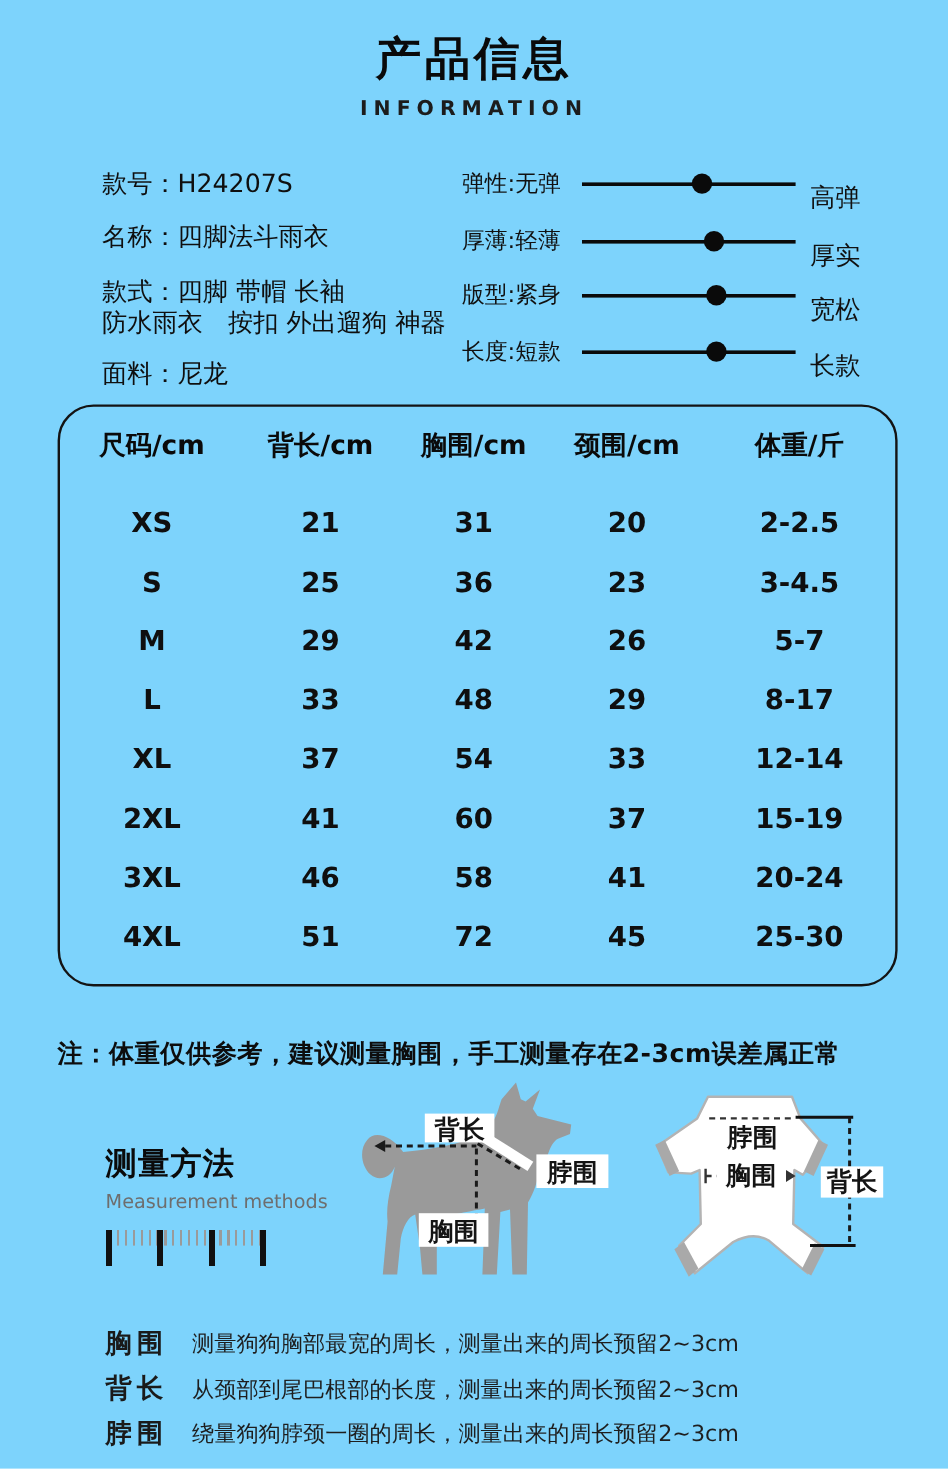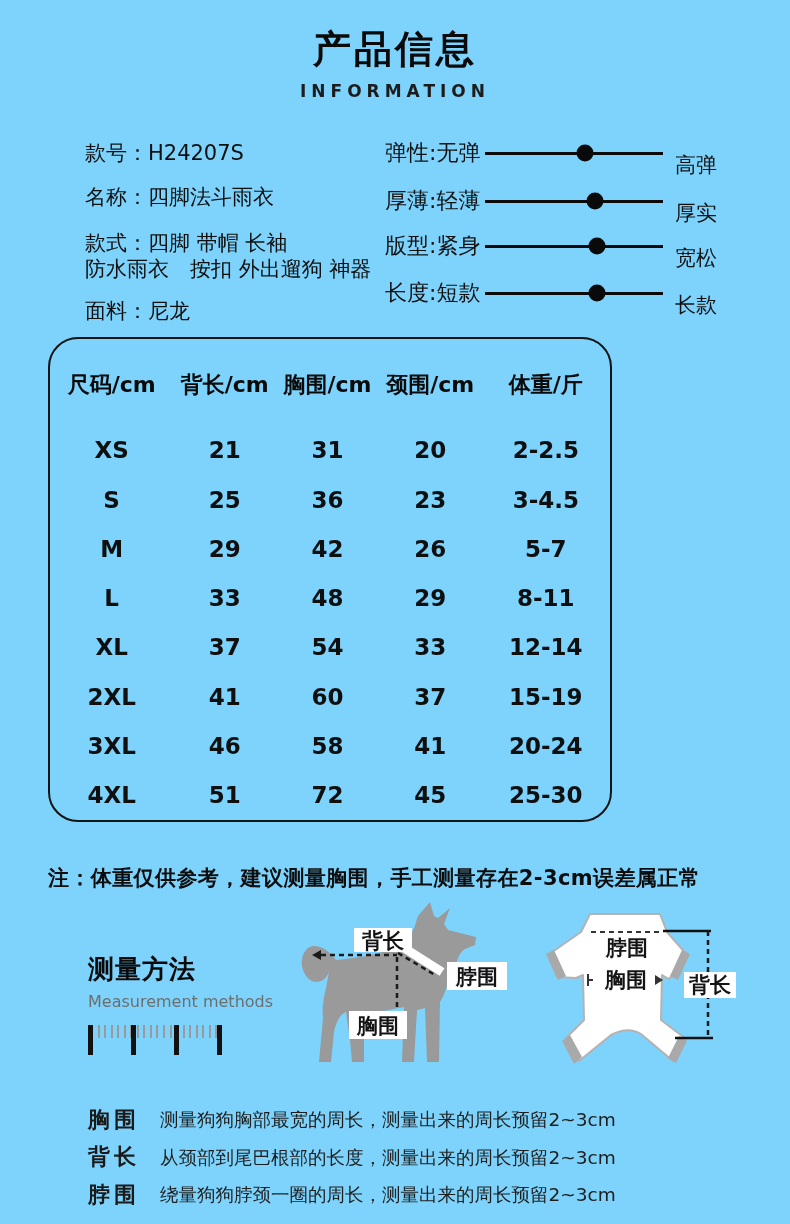--- a/index.html
+++ b/index.html
@@ -12,28 +12,28 @@
   .hdr-title { font-size:38px; font-weight:900; letter-spacing:3px; color:#0a0a0a; }
   .hdr-sub { margin-top:6px; font-size:17px; font-weight:600; letter-spacing:5px; color:#1c1c1c; }
 
   
   .info { position:absolute; left:85px; top:0; width:300px; }
   .info-row { position:absolute; left:0; white-space:nowrap; font-size:21px; font-weight:500; color:#0f0f0f; line-height:26px; }
 
   
   .sliders { position:absolute; left:385px; top:136px; width:360px; height:180px; }
   .slider-row { position:absolute; left:0; width:100%; height:26px; }
-  .slider-label { position:absolute; left:0; top:0; font-size:22px; font-weight:500; white-space:nowrap; line-height:26px; }
+  .slider-label { position:absolute; left:0; top:0; font-size:19px; font-weight:500; white-space:nowrap; line-height:26px; }
   .slider-track { position:absolute; left:100px; width:178px; top:12px; height:2.5px; background:#0a0a0a; }
   .slider-dot { position:absolute; top:50%; width:17px; height:17px; border-radius:50%; background:#0a0a0a; transform:translate(-50%,-50%); }
   .slider-high { position:absolute; left:290px; top:12px; font-size:21px; font-weight:500; line-height:26px; }
 
   
-  .size-table { position:absolute; left:48px; top:337px; width:564px; height:485px;
-    border:2.5px solid #141414; border-radius:30px; padding-top:21px;
+  .size-table { position:absolute; left:48px; top:337px; width:700px; height:485px;
+    border:2.5px solid #141414; border-radius:30px; padding-top:7px;
     display:grid; grid-template-rows:repeat(9,49.3px); }
   .t-row { display:grid; grid-template-columns:1.2fr 1fr 1fr 1fr 1.25fr; align-items:center; text-align:center; }
   .t-head { font-size:22px; font-weight:800; color:#0a0a0a; }
   .t-cell { font-size:23px; font-weight:600; color:#0f0f0f;margin-top:28px; }
 
   
   .note { position:absolute; left:48px; top:842px; width:710px; font-size:21px; font-weight:600; letter-spacing:0.4px; color:#0d0d0d; white-space:nowrap;margin-top:22px; }
 
   
   .mm { position:absolute; left:88px; top:952px; width:200px; }
@@ -133,21 +133,21 @@
         <span class="t-cell">29</span>
         <span class="t-cell">42</span>
         <span class="t-cell">26</span>
         <span class="t-cell">5-7</span>
     </div>
     <div class="t-row">
       <span class="t-cell t-head">L</span>
         <span class="t-cell">33</span>
         <span class="t-cell">48</span>
         <span class="t-cell">29</span>
-        <span class="t-cell">8-11</span>
+        <span class="t-cell">8-17</span>
     </div>
     <div class="t-row">
       <span class="t-cell t-head">XL</span>
         <span class="t-cell">37</span>
         <span class="t-cell">54</span>
         <span class="t-cell">33</span>
         <span class="t-cell">12-14</span>
     </div>
     <div class="t-row">
       <span class="t-cell t-head">2XL</span>

